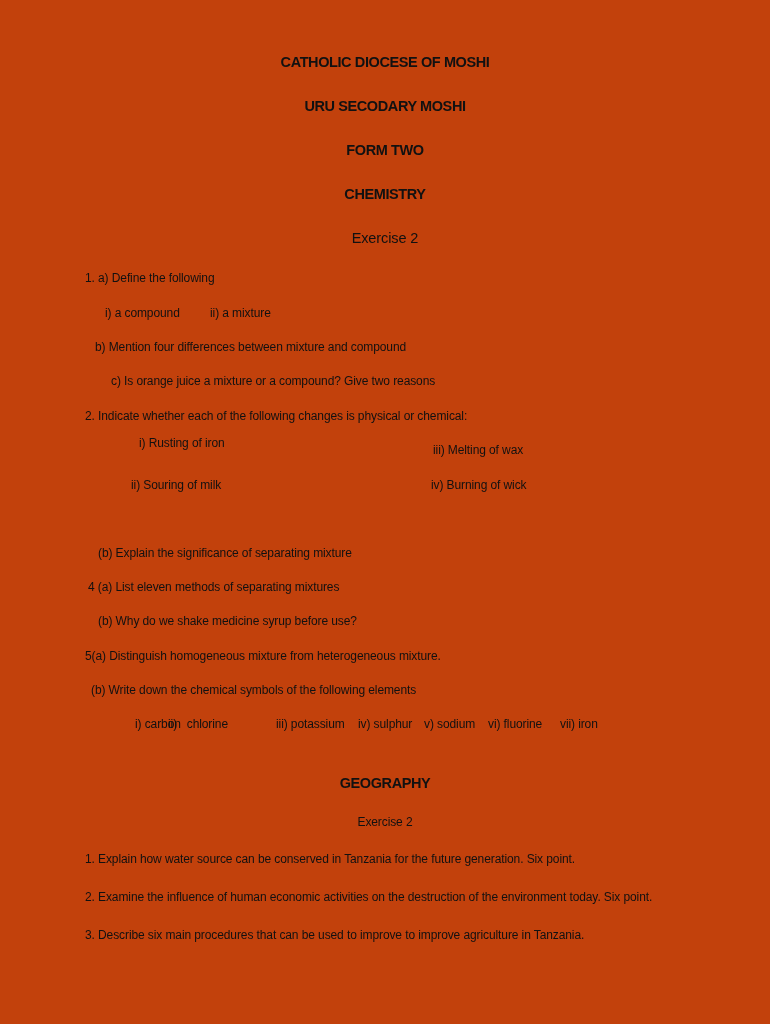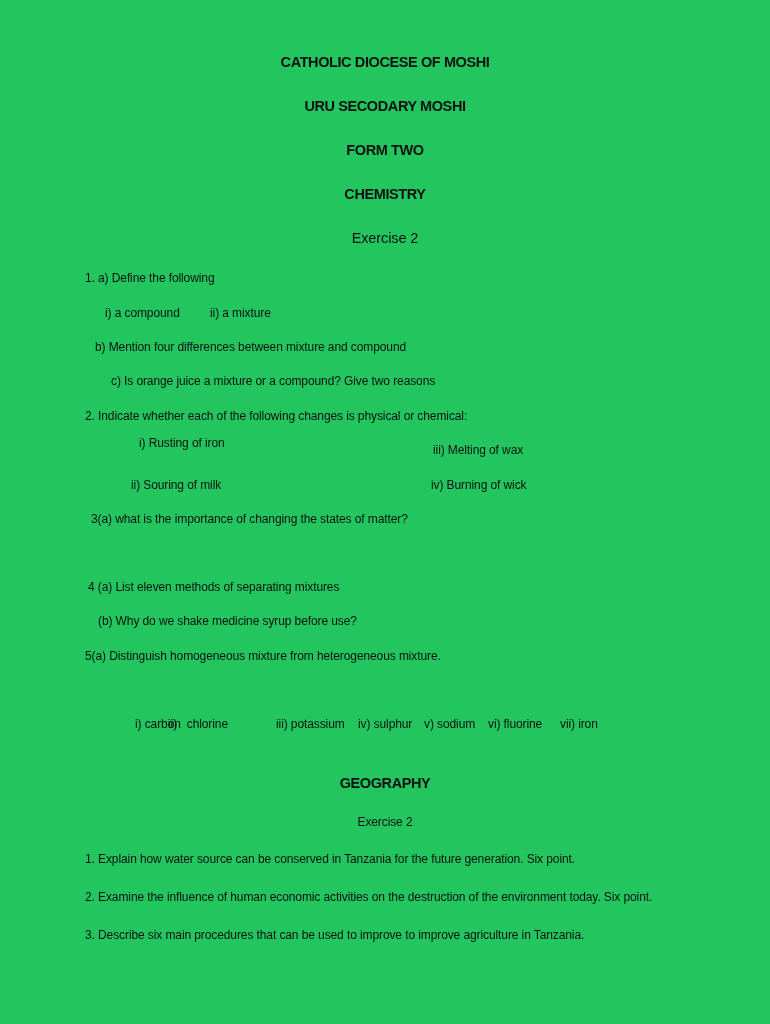--- a/index.html
+++ b/index.html
@@ -12,21 +12,21 @@
       height: 1024px;
       position: relative;
       overflow: hidden;
       font-family: "Liberation Sans", sans-serif;
       color: #111111;
     }
     .page {
       position: absolute;
       left: 0; top: 0;
       width: 770px; height: 1024px;
-      background: #22c55e;
+      background: #c2410c;
     }
     .line {
       position: absolute;
       white-space: nowrap;
       font-size: 12px;
       line-height: 14px;
       letter-spacing: -0.1px;
     }
     .center {
       left: 0;
@@ -65,26 +65,27 @@
   <div class="line" style="left:210px; top:306px;">ii) a mixture</div>
   <div class="line" style="left:95px; top:340px;">b) Mention four differences between mixture and compound</div>
   <div class="line" style="left:95px; top:374px;margin-left:16px;">c) Is orange juice a mixture or a compound? Give two reasons</div>
 
   <div class="line" style="left:85px; top:409px;">2. Indicate whether each of the following changes is physical or chemical:</div>
   <div class="line" style="left:91px; top:436px;padding-left:48px;">i) Rusting of iron</div>
   <div class="line" style="left:433px; top:443px;">iii) Melting of wax</div>
   <div class="line" style="left:91px; top:478px;padding-left:40px;">ii) Souring of milk</div>
   <div class="line" style="left:431px; top:478px;">iv) Burning of wick</div>
 
-  <div class="line" style="left:91px; top:512px;">3(a) what is the importance of changing the states of matter?</div>
+  <div class="line" style="left:98px; top:546px;">(b) Explain the significance of separating mixture</div>
 
   <div class="line" style="left:88px; top:580px;">4 (a) List eleven methods of separating mixtures</div>
   <div class="line" style="left:98px; top:614px;">(b) Why do we shake medicine syrup before use?</div>
 
   <div class="line" style="left:85px; top:649px;">5(a) Distinguish homogeneous mixture from heterogeneous mixture.</div>
+  <div class="line" style="left:91px; top:683px;">(b) Write down the chemical symbols of the following elements</div>
 
   <div class="line" style="left:111px; top:717px;padding-left:24px;">i) carbon</div>
   <div class="line" style="left:168px; top:717px; white-space:pre;">ii)   chlorine</div>
   <div class="line" style="left:238px; top:717px;padding-left:38px;">iii) potassium</div>
   <div class="line" style="left:358px; top:717px;">iv) sulphur</div>
   <div class="line" style="left:424px; top:717px;">v) sodium</div>
   <div class="line" style="left:488px; top:717px;">vi) fluorine</div>
   <div class="line" style="left:560px; top:717px;">vii) iron</div>
 
   <div class="line center heading" style="top:774px;">GEOGRAPHY</div>

